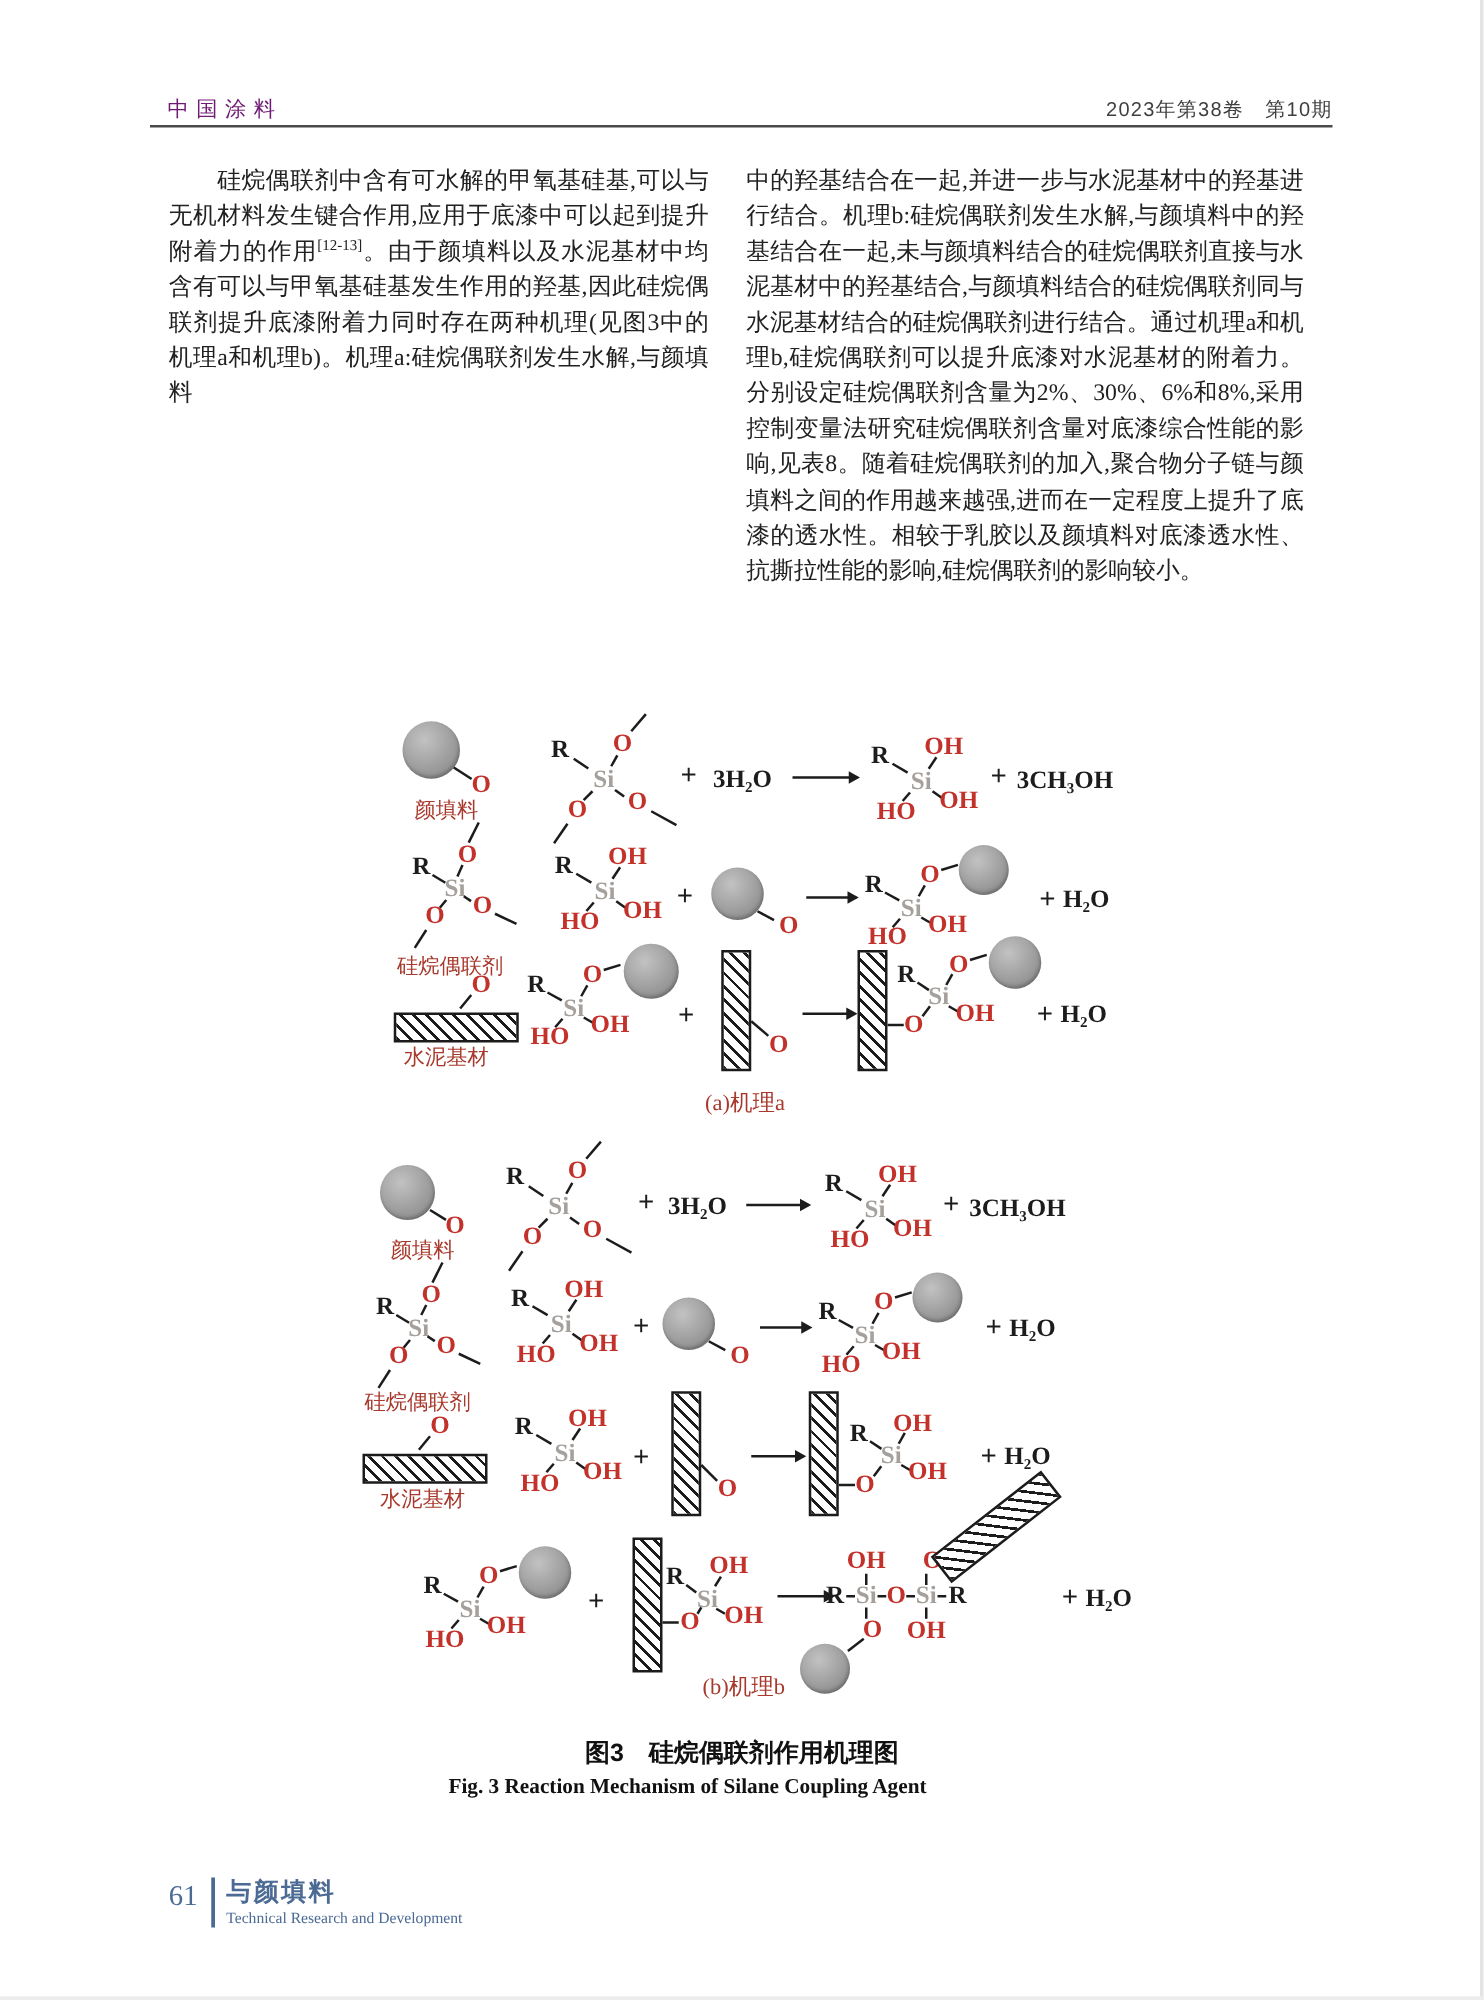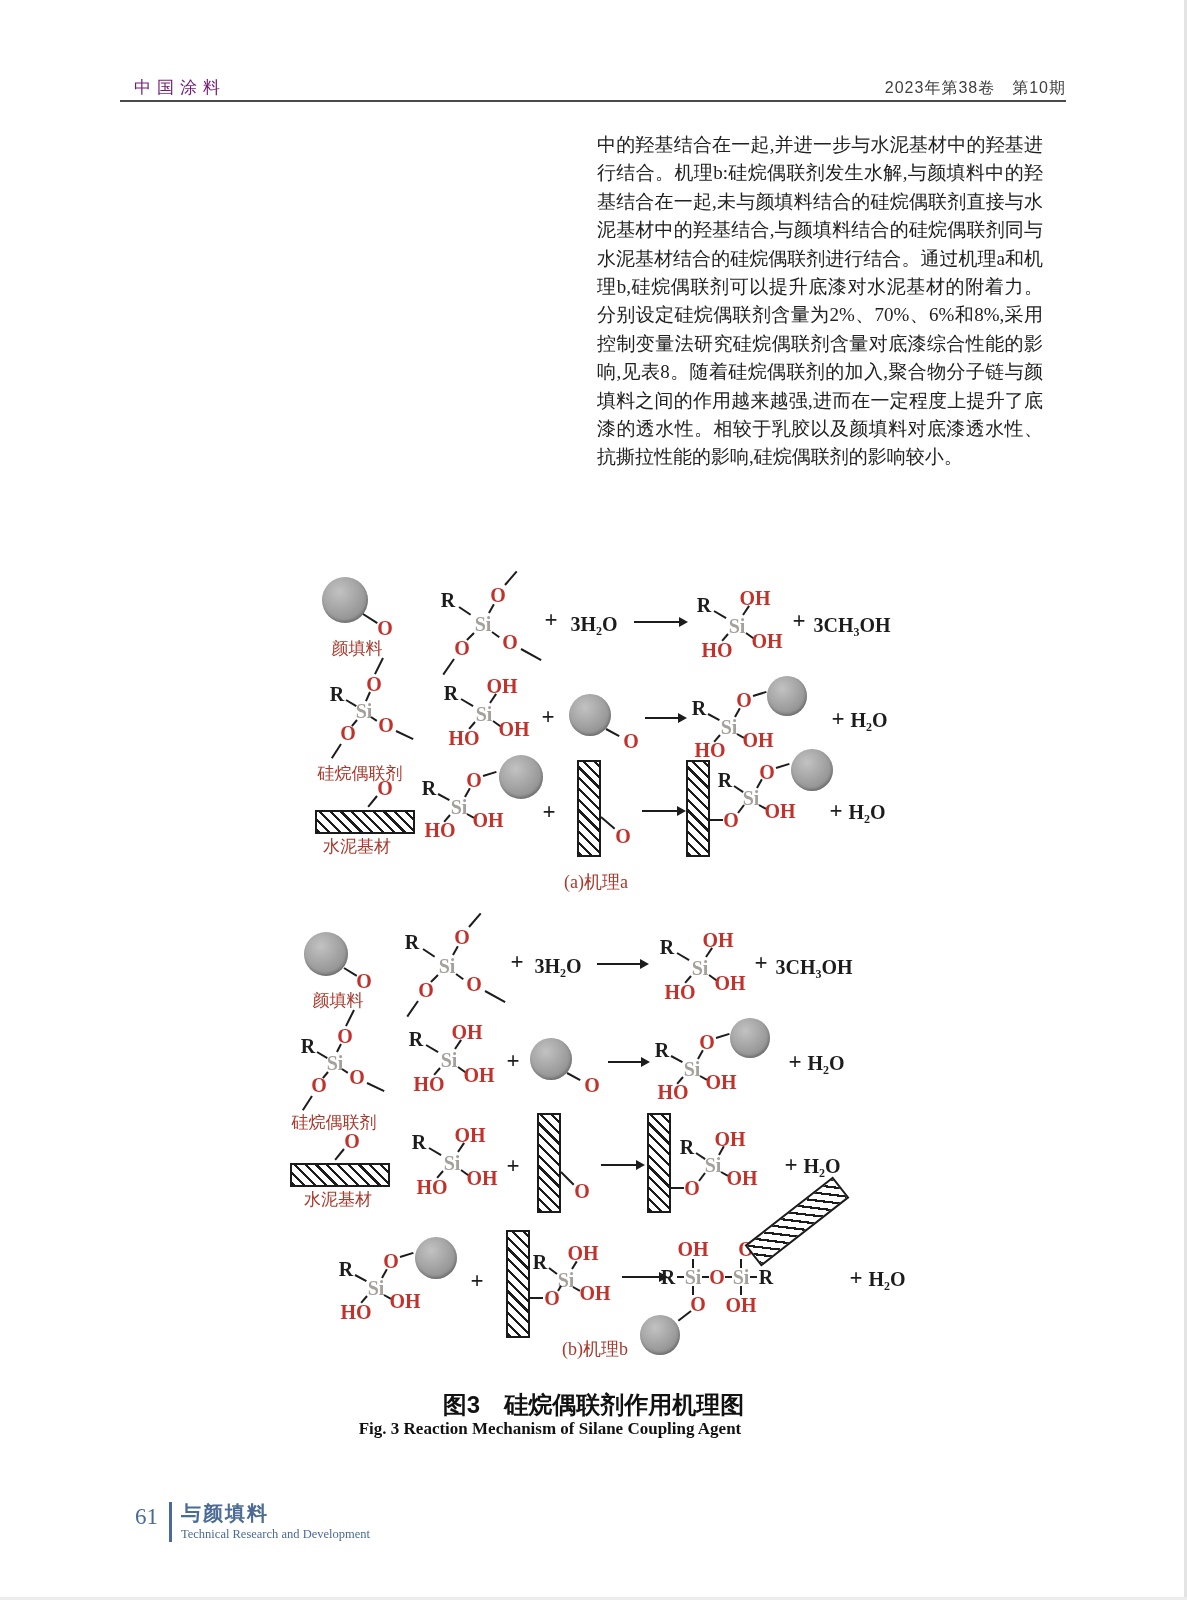--- a/index.html
+++ b/index.html
@@ -38,44 +38,45 @@
         background:radial-gradient(circle at 38% 32%,#c2c2c2,#9a9a9a 60%,#878787);
         box-shadow:inset -1px -2px 3px rgba(0,0,0,.25);}
   .hatch{position:absolute;background:repeating-linear-gradient(45deg,#1b1b1b 0 2.2px,#ffffff 2.2px 7.6px);
          border:2px solid #1b1b1b;box-sizing:border-box;}
   .arrow{position:absolute;height:2px;background:#1c1c1c;}
   .arrow:after{content:"";position:absolute;right:-2px;top:-4.5px;width:0;height:0;
                border:5.5px solid transparent;border-left:9px solid #1c1c1c;border-right:0;}
 
   
   .cap-cn{position:absolute;left:0;top:1389px;width:1187px;text-align:center;font-weight:bold;
-          font-size:24px;color:#111;font-family:"Liberation Sans","DejaVu Sans",sans-serif;}
+          font-size:20px;color:#111;font-family:"Liberation Sans","DejaVu Sans",sans-serif;}
   .cap-en{position:absolute;left:0;top:1419px;width:1100px;text-align:center;font-weight:bold;
           font-size:17px;color:#111;}
 
   
   .ft-page{position:absolute;left:135px;top:1504px;font-size:23px;color:#4b6a94;}
   .ft-bar{position:absolute;left:169px;top:1502px;width:3px;height:40px;background:#4b6a94;}
   .ft-cn{position:absolute;left:181px;top:1500px;font-size:20px;font-weight:bold;color:#4b6a94;
          font-family:"Liberation Sans","DejaVu Sans",sans-serif;letter-spacing:2px;}
   .ft-en{position:absolute;left:181px;top:1527px;font-size:12.5px;color:#4b6a94;}
 </style>
 </head>
 <body>
 
 <div class="page">
   <div class="hdr-journal">中国涂料</div>
   <div class="hdr-issue">2023年第38卷　第10期</div>
   <div class="hdr-rule"></div>
 
   <div class="col" id="col-left">
+    <p><span>　　硅烷偶联剂中含有可水解的甲氧基硅基,可以与无机材料发生键合作用,应用于底漆中可以起到提升附着力的作用</span><sup>[12-13]</sup><span>。由于颜填料以及水泥基材中均含有可以与甲氧基硅基发生作用的羟基,因此硅烷偶联剂提升底漆附着力同时存在两种机理(见图3中的机理a和机理b)。机理a:硅烷偶联剂发生水解,与颜填料</span></p>
   </div>
 
   <div class="col" id="col-right">
-    <p><span>中的羟基结合在一起,并进一步与水泥基材中的羟基进行结合。机理b:硅烷偶联剂发生水解,与颜填料中的羟基结合在一起,未与颜填料结合的硅烷偶联剂直接与水泥基材中的羟基结合,与颜填料结合的硅烷偶联剂同与水泥基材结合的硅烷偶联剂进行结合。通过机理a和机理b,硅烷偶联剂可以提升底漆对水泥基材的附着力。分别设定硅烷偶联剂含量为2%、70%、6%和8%,采用控制变量法研究硅烷偶联剂含量对底漆综合性能的影响,见表8。随着硅烷偶联剂的加入,聚合物分子链与颜填料之间的作用越来越强,进而在一定程度上提升了底漆的透水性。相较于乳胶以及颜填料对底漆透水性、抗撕拉性能的影响,硅烷偶联剂的影响较小。</span></p>
+    <p><span>中的羟基结合在一起,并进一步与水泥基材中的羟基进行结合。机理b:硅烷偶联剂发生水解,与颜填料中的羟基结合在一起,未与颜填料结合的硅烷偶联剂直接与水泥基材中的羟基结合,与颜填料结合的硅烷偶联剂同与水泥基材结合的硅烷偶联剂进行结合。通过机理a和机理b,硅烷偶联剂可以提升底漆对水泥基材的附着力。分别设定硅烷偶联剂含量为2%、30%、6%和8%,采用控制变量法研究硅烷偶联剂含量对底漆综合性能的影响,见表8。随着硅烷偶联剂的加入,聚合物分子链与颜填料之间的作用越来越强,进而在一定程度上提升了底漆的透水性。相较于乳胶以及颜填料对底漆透水性、抗撕拉性能的影响,硅烷偶联剂的影响较小。</span></p>
   </div>
 
   <div id="fig">
       <div class="ball" style="left: 322px; top: 577px; width: 46px; height: 46px;"></div>
       <div class="bond" style="left: 363px; top: 613px; width: 16.6433px; transform: rotate(32.7352deg);"></div>
       <div class="ft red" style="left: 385px; top: 628px; font-size: 20px;">O</div>
       <div class="ft lbl" style="left: 357px; top: 648px; font-size: 17px;">颜填料</div>
       <div class="ft blk" style="left: 448px; top: 600px; font-size: 20px;">R</div>
       <div class="bond" style="left: 459px; top: 606px; width: 14.4222px; transform: rotate(33.6901deg);"></div>
       <div class="ft si" style="left: 483px; top: 624px; font-size: 20px;">Si</div>

